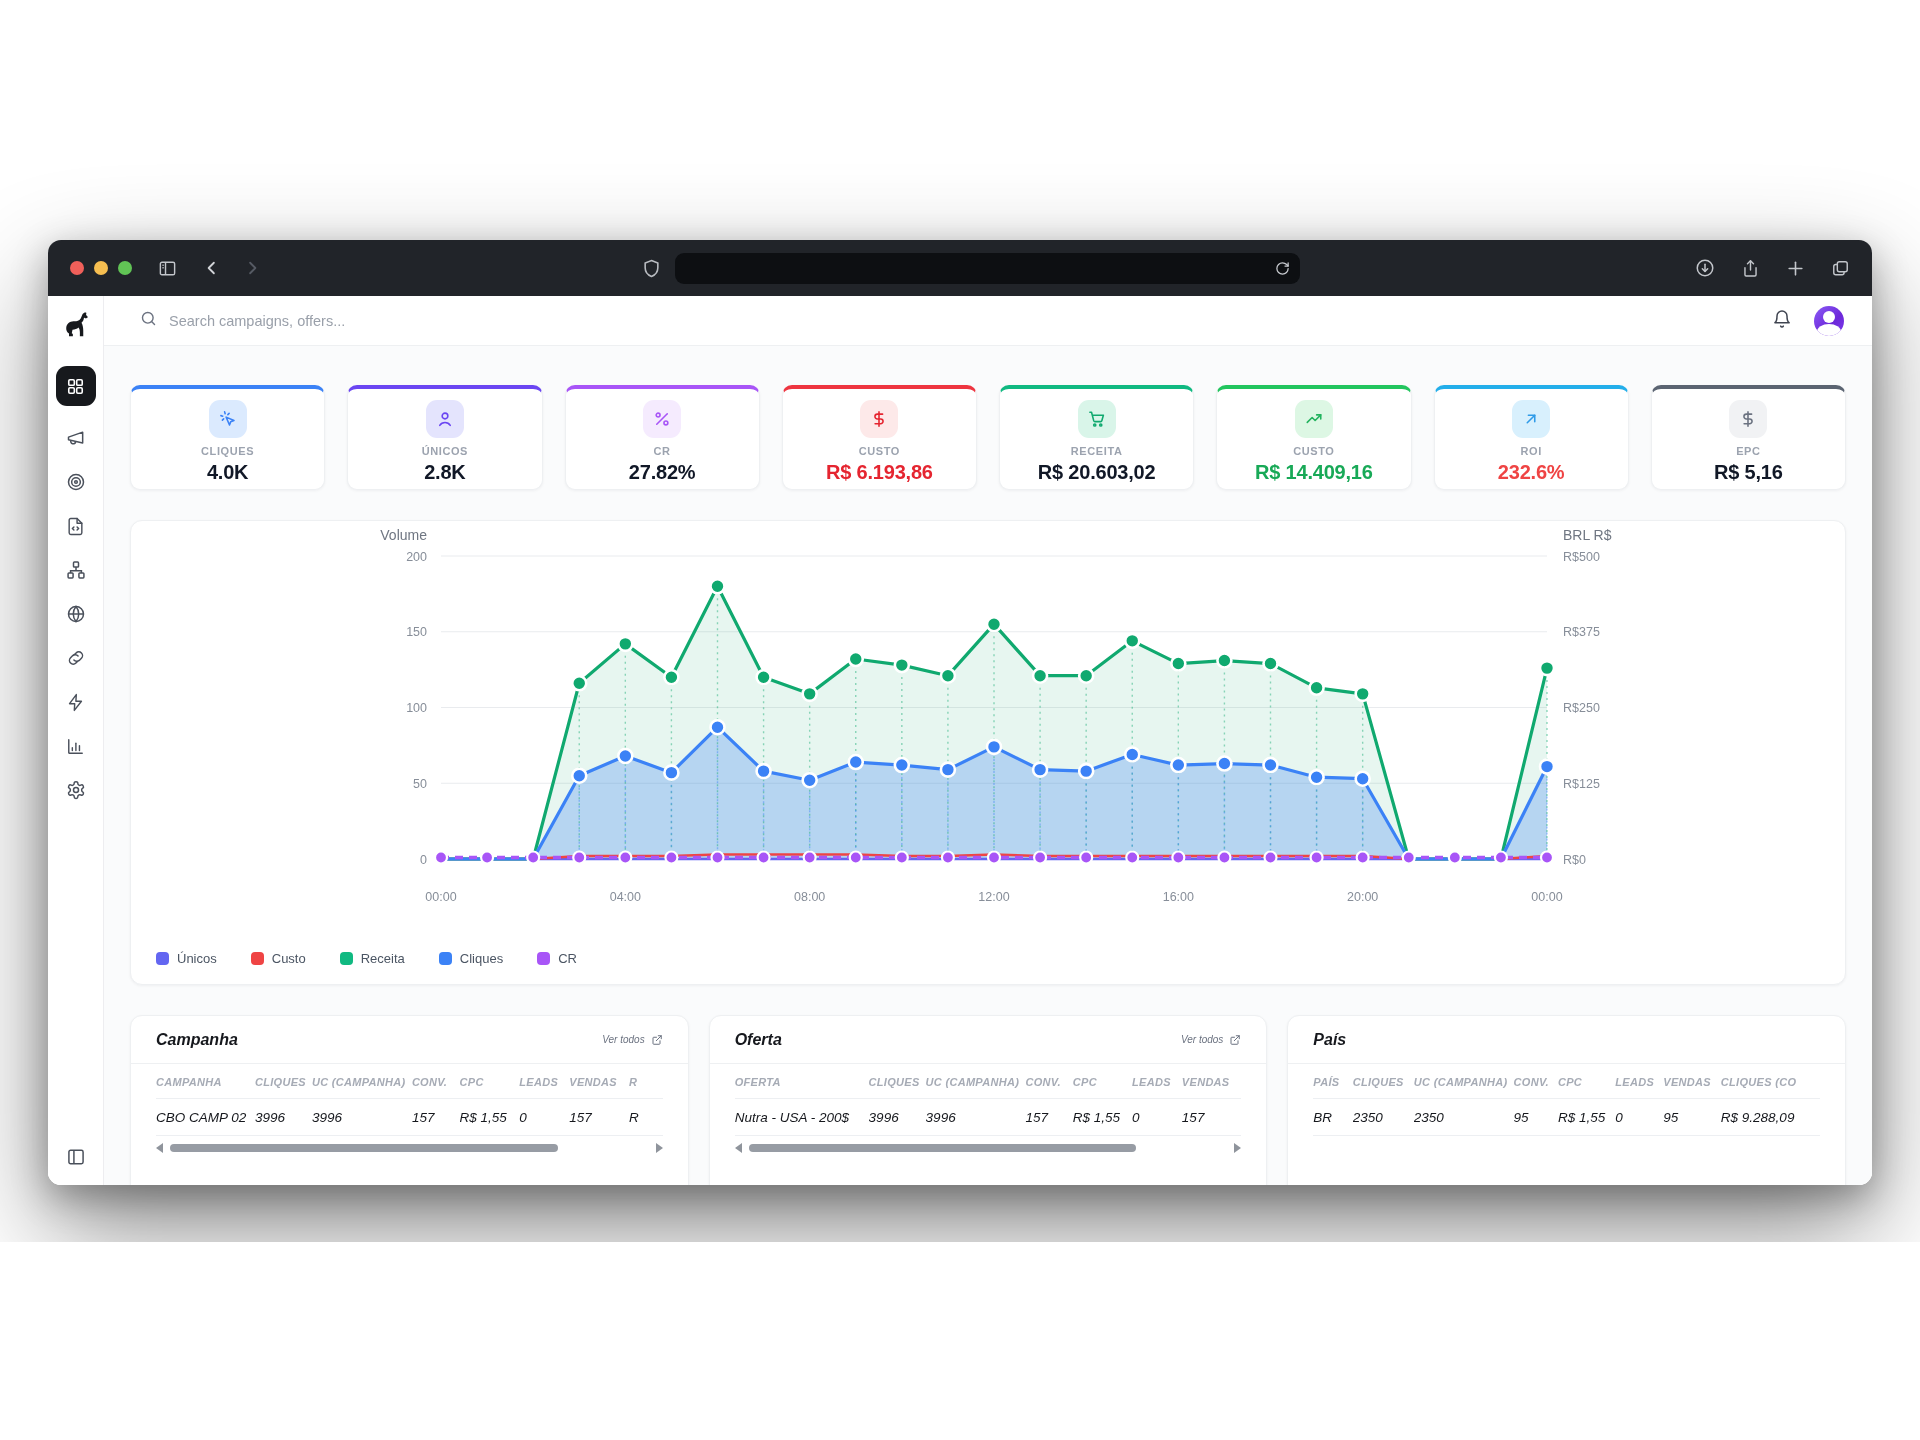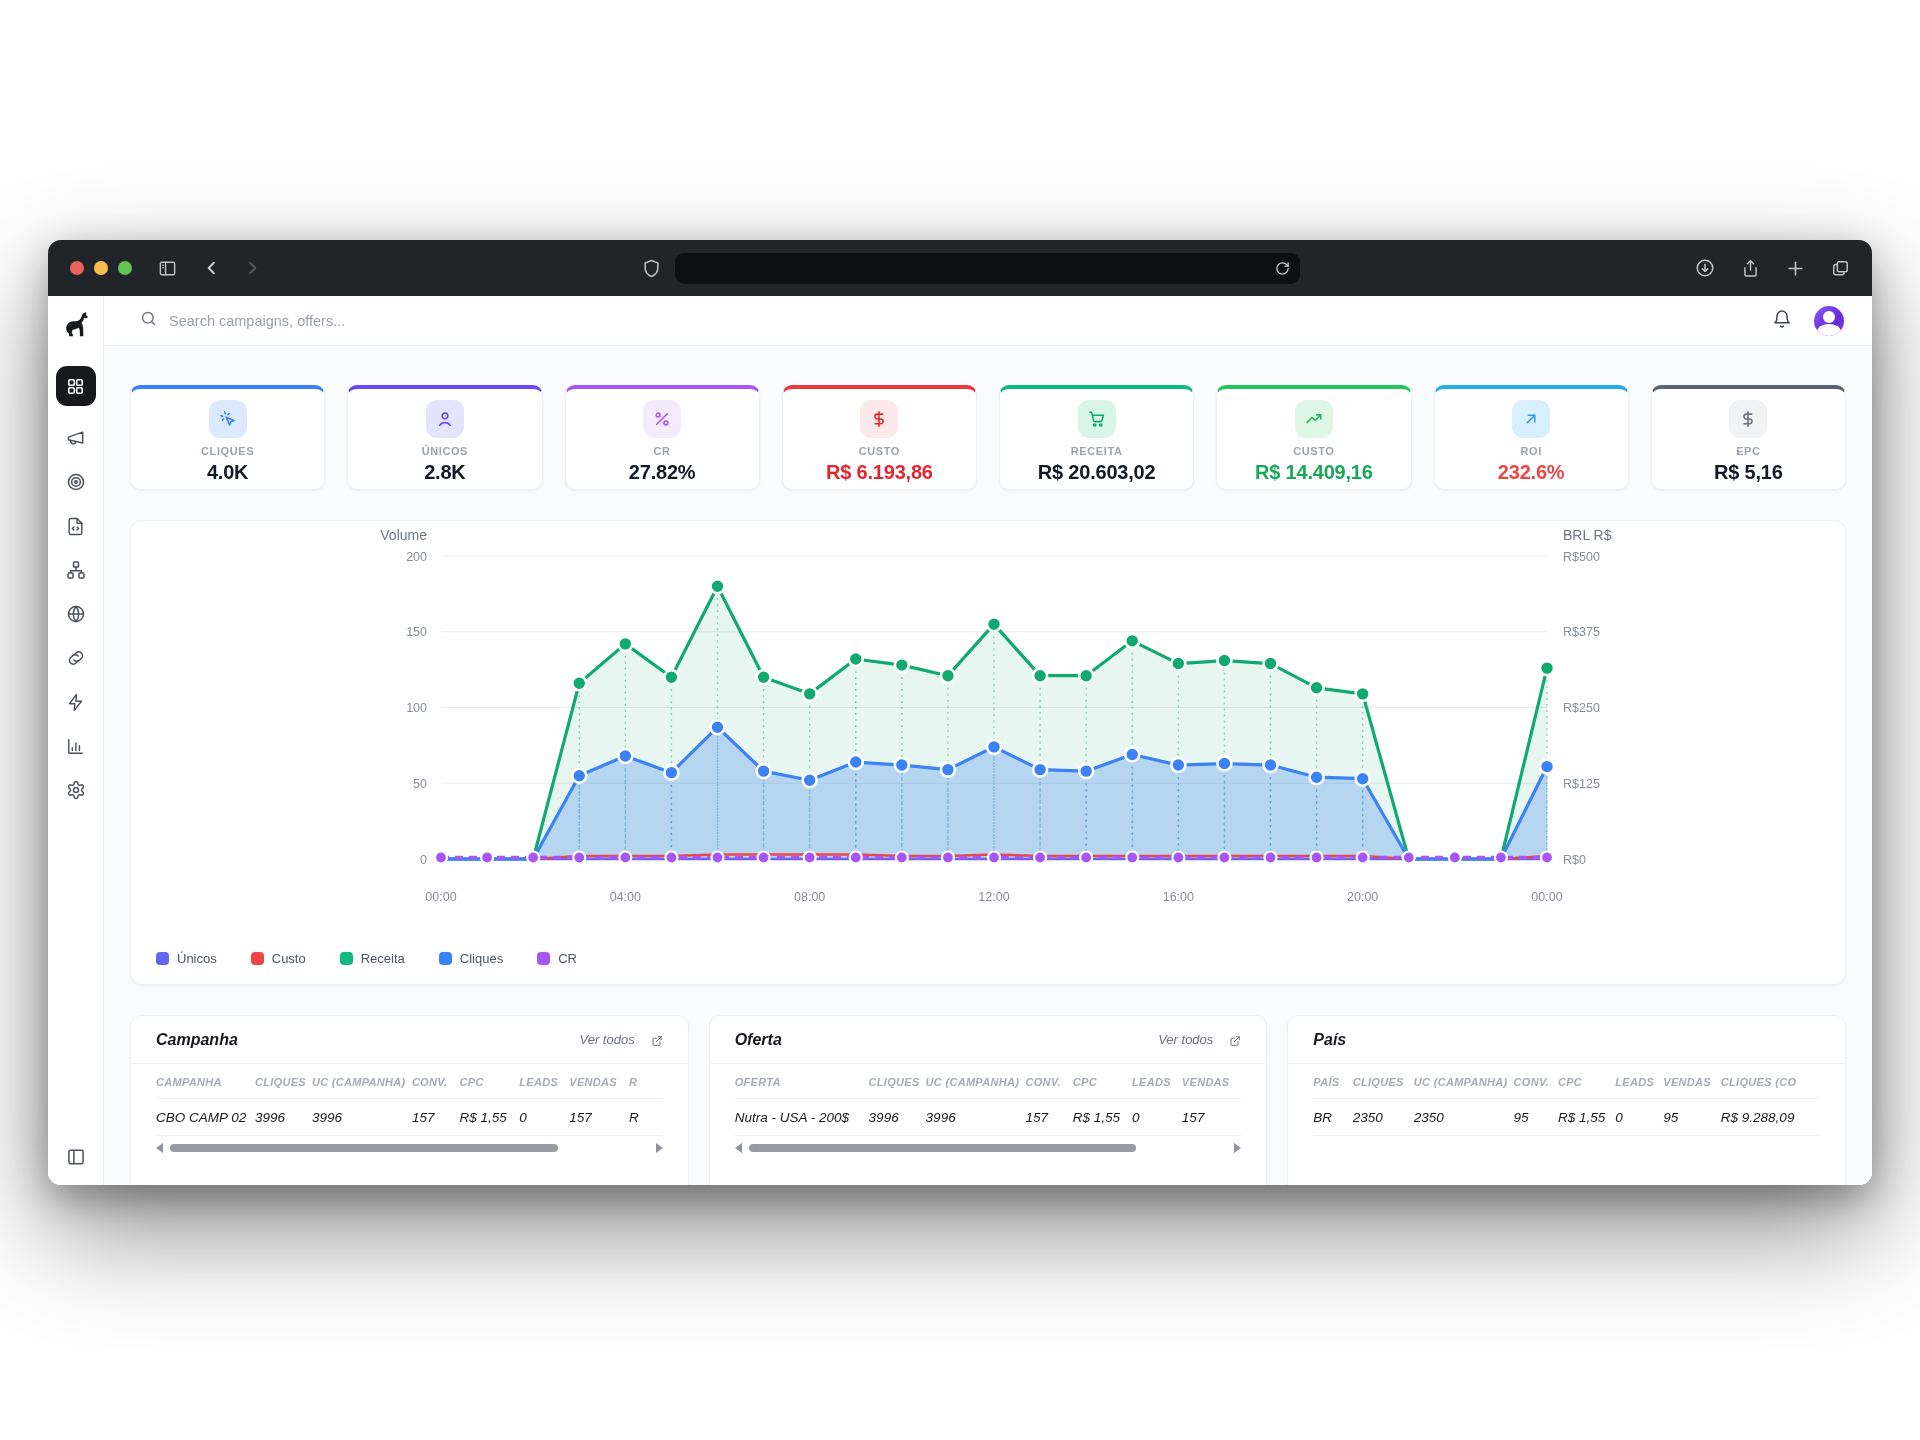--- a/index.html
+++ b/index.html
@@ -1,17 +1,17 @@
 <!DOCTYPE html>
 <html><head>
 <meta charset="utf-8">
 <style>
   * { margin:0; padding:0; box-sizing:border-box; }
   html,body { width:1920px; height:1440px; background:#ffffff; font-family:"Liberation Sans", sans-serif; }
-  .stage { position:relative; width:1920px; height:1440px; background:#ffffff; overflow:hidden; }
+  .stage { position:relative; width:1920px; height:1242px; background:#ffffff; overflow:hidden; }
 
   
   .window { position:absolute; left:48px; top:240px; width:1824px; height:945px;
             border-radius:13px; background:#ffffff; overflow:hidden;
             box-shadow:0 45px 110px rgba(0,0,0,.45), 0 12px 36px rgba(0,0,0,.30); }
   .titlebar { height:56px; background:#212429; display:flex; align-items:center; padding:0 22px; }
   .tl-dot { width:14px; height:14px; border-radius:50%; margin-right:10px; flex:0 0 auto; }
   .tb-icon { color:#c3c6cb; display:flex; align-items:center; justify-content:center; flex:0 0 auto; }
   .tb-icon svg { display:block; }
   .urlbar { width:625px; height:31px; background:#0d0f12; border-radius:9px; display:flex; align-items:center;
@@ -61,21 +61,21 @@
   .legend-swatch { width:13px; height:13px; border-radius:4px; }
   .legend-label { font-size:13px; color:#4b5563; }
 
   
   .tables-row { margin-top:30px; display:flex; gap:20px;font-style:italic; }
   .table-card { flex:1; background:#fff; border:1px solid #eef0f2; border-radius:12px;
                 box-shadow:0 1px 3px rgba(16,24,40,.05); height:205px; overflow:hidden; }
   .table-head { height:48px; display:flex; align-items:center; justify-content:space-between; padding:0 25px;
                 border-bottom:1px solid #eef0f2; }
   .table-title { font-size:16px; font-weight:bold; color:#16181d; }
-  .table-link { display:flex; align-items:flex-end; gap:16px; font-size:13px; color:#6b7280; cursor:pointer; }
+  .table-link { display:flex; align-items:center; gap:6px; font-size:10px; color:#6b7280; cursor:pointer; }
   .table-scroll { overflow:hidden; padding:0 25px; }
   table { border-collapse:collapse; table-layout:fixed; }
   th { font-size:11px; color:#a6abb5; letter-spacing:.3px; text-align:left; font-weight:bold;
        padding:12px 6px 10px 0; border-bottom:1px solid #edeff2; white-space:nowrap; overflow:hidden; }
   td { font-size:13.5px; color:#16181d; padding:11px 6px 10px 0; border-bottom:1px solid #edeff2; white-space:nowrap; overflow:hidden; }
   .hscroll { display:flex; align-items:center; margin:7px 25px 0; gap:7px; }
   .hs-arrow { width:0; height:0; border-top:5px solid transparent; border-bottom:5px solid transparent; cursor:pointer; }
   .hs-left  { border-right:7px solid #8f949c; }
   .hs-right { border-left:7px solid #8f949c; }
   .hs-track { flex:1; height:8px; position:relative; }

